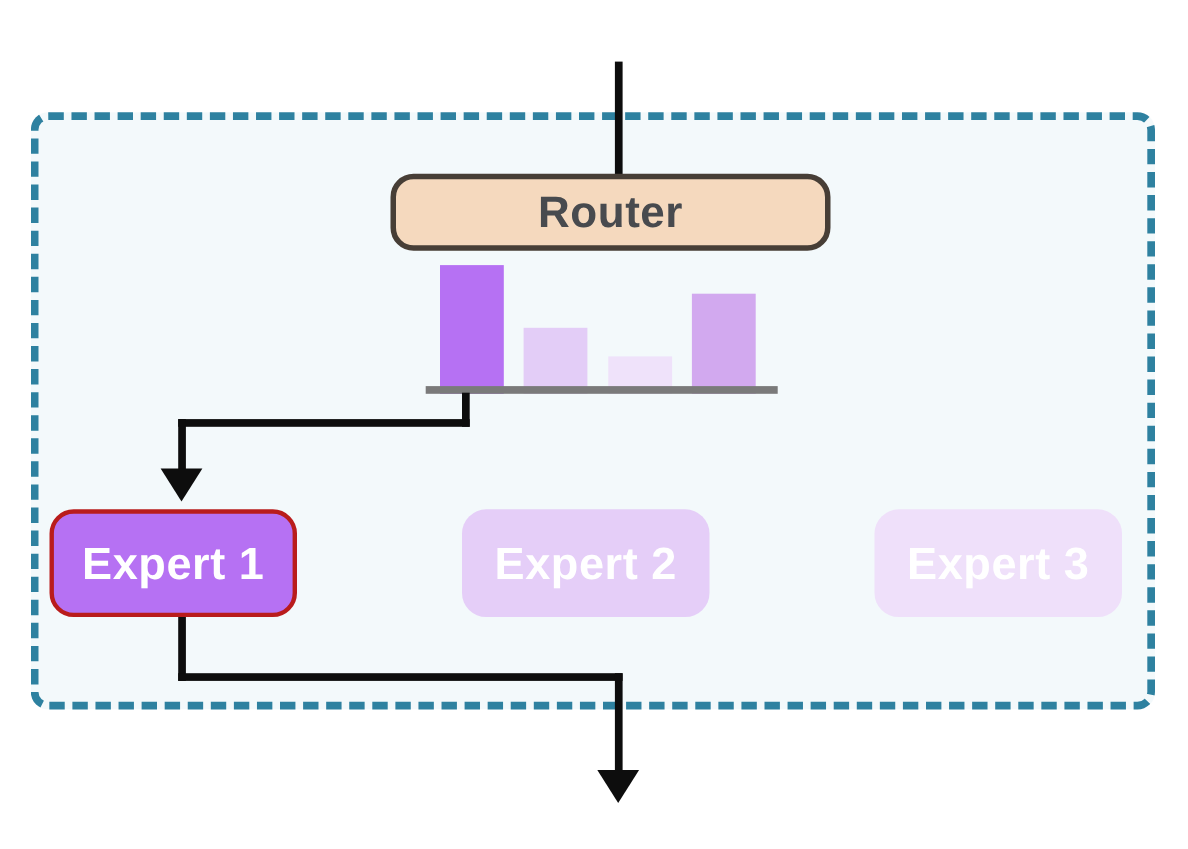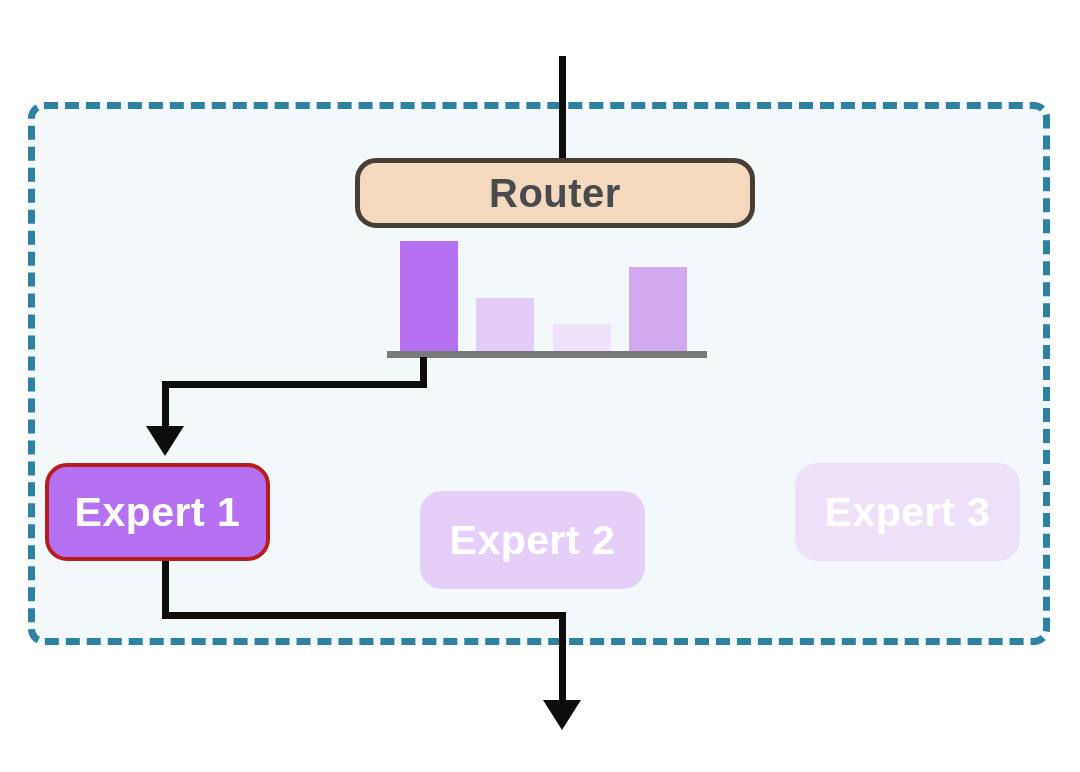--- a/index.html
+++ b/index.html
@@ -93,21 +93,21 @@
 
   <div class="arrow-seg" style="left:162px;top:556px;width:7px;height:63px;"></div>
   <div class="arrow-seg" style="left:162px;top:612px;width:404px;height:7px;"></div>
   <div class="arrow-seg" style="left:559px;top:612px;width:7px;height:89px;"></div>
   <div class="arrow-head" style="left:543px;top:700px;"></div>
 
   <div id="experts-row">
     <div class="expert-box selected" style="background: rgb(182, 113, 243); color: rgb(255, 255, 255);">
       <span>Expert 1</span>
     </div>
-    <div class="expert-box" style="background: rgb(229, 206, 248); color: rgb(255, 255, 255); margin-top: 28px;">
+    <div class="expert-box" style="background: rgb(229, 206, 248); color: rgb(255, 255, 255);">
       <span>Expert 2</span>
     </div>
     <div class="expert-box" style="background: rgb(239, 224, 250); color: rgb(255, 255, 255);">
       <span>Expert 3</span>
     </div>
   </div>
 
 </div>
 
 </body></html>

